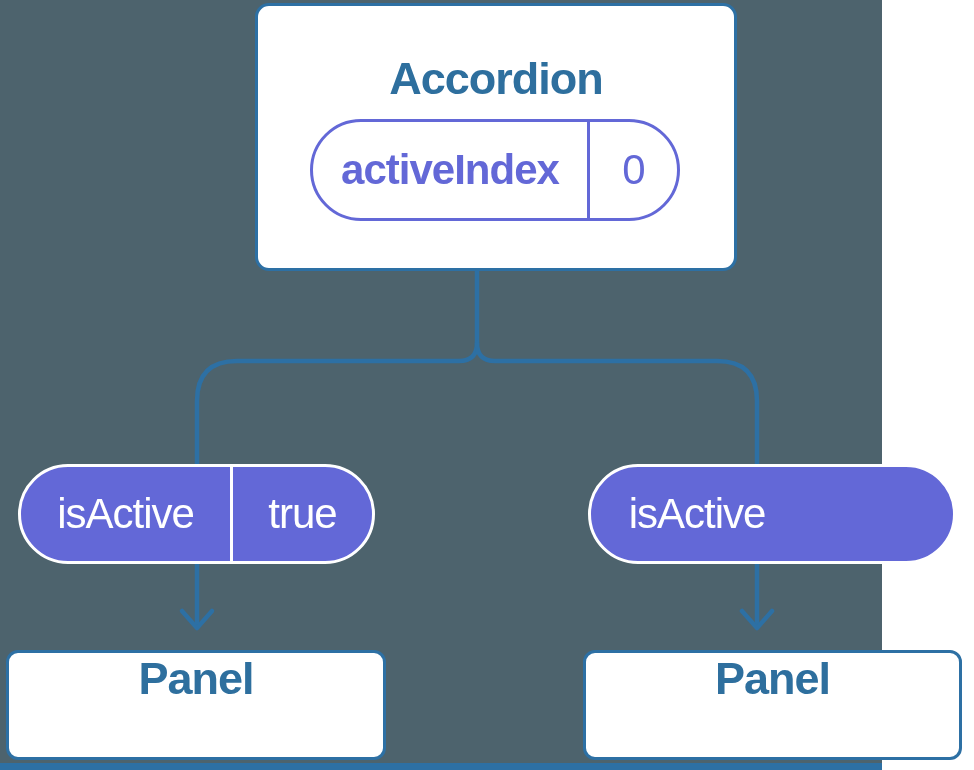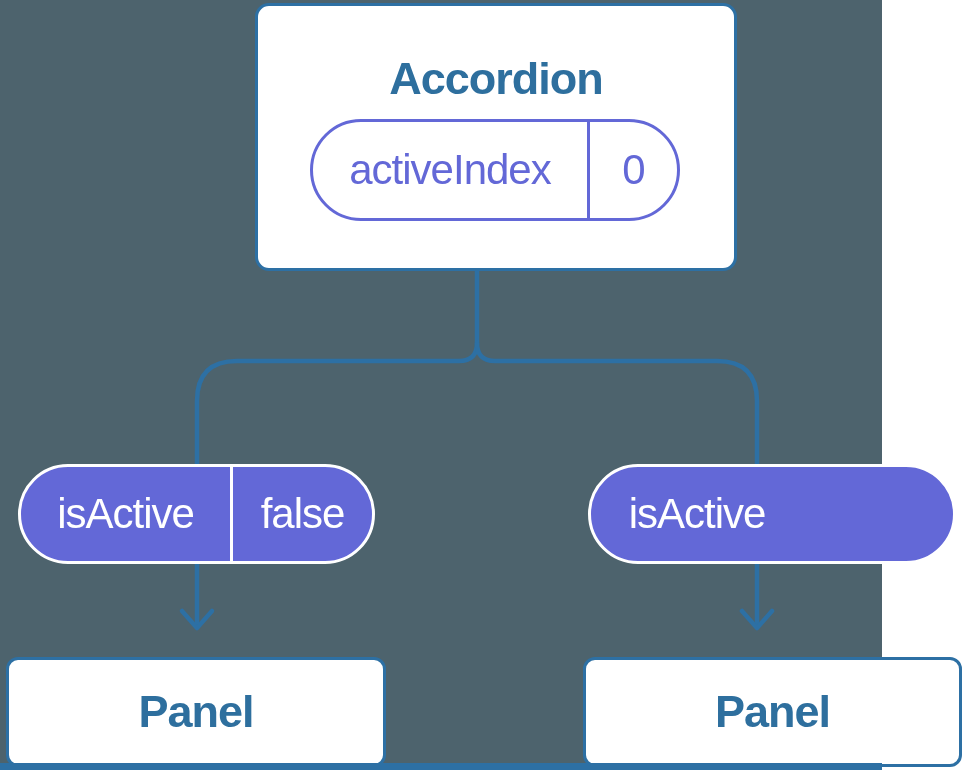--- a/index.html
+++ b/index.html
@@ -69,21 +69,21 @@
   }
 
   .root-pill {
     position: absolute;
     left: 52px; top: 113px;
     width: 370px; height: 102px;
     background: var(--node_bg);
     border: 3px solid var(--purple);
     color: var(--purple);
   }
-  .root-pill .seg-name { width: 274px; }
+  .root-pill .seg-name { width: 274px; font-weight: bold; }
   .root-pill .seg-value { flex: 1; border-left: 3px solid var(--purple); }
 
   .state-pill {
     position: absolute;
     width: 357px; height: 100px;
     background: var(--purple);
     border: 3px solid var(--pill_text);
     border-radius: 50px;
     color: var(--pill_text);
   }
@@ -94,23 +94,22 @@
   .state-pill .seg-value { flex: 1; border-left: 3px solid var(--pill_text); }
 
   .panel-card {
     position: absolute;
     top: 650px;
     height: 110px;
     background: var(--node_bg);
     border: 3px solid var(--line);
     border-radius: 12px;
     display: flex;
-    align-items: center;
+    align-items: flex-start;
     justify-content: center;
-    margin-top: 7px;
   }
   .panel-card-left { left: 6px; width: 380px; }
   .panel-card-right { left: 583px; width: 379px; }
   .panel-title {
     font-size: 45px;
     font-weight: 600;
     letter-spacing: -1px;
     color: var(--heading_text);
   }
 
@@ -136,21 +135,21 @@
   <div class="root-card">
     <div class="root-title">Accordion</div>
     <div class="prop-pill root-pill">
       <div class="seg seg-name">activeIndex</div>
       <div class="seg seg-value">0</div>
     </div>
   </div>
 
   <div class="prop-pill state-pill state-pill-left">
     <div class="seg seg-name">isActive</div>
-    <div class="seg seg-value">false</div>
+    <div class="seg seg-value">true</div>
   </div>
 
   <div class="prop-pill state-pill state-pill-right">
     <div class="seg seg-name">isActive</div>
   </div>
 
   <div class="panel-card panel-card-left">
     <div class="panel-title">Panel</div>
   </div>
 

